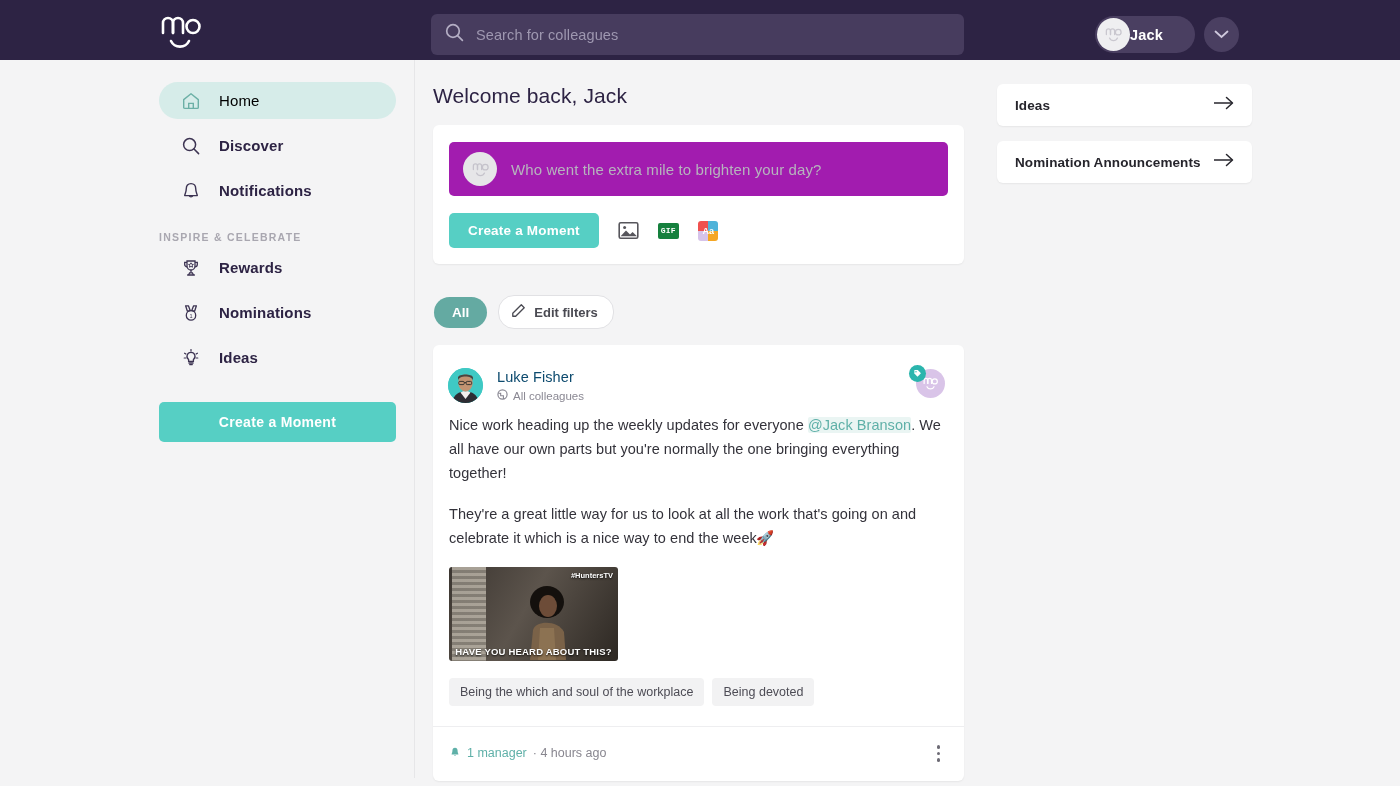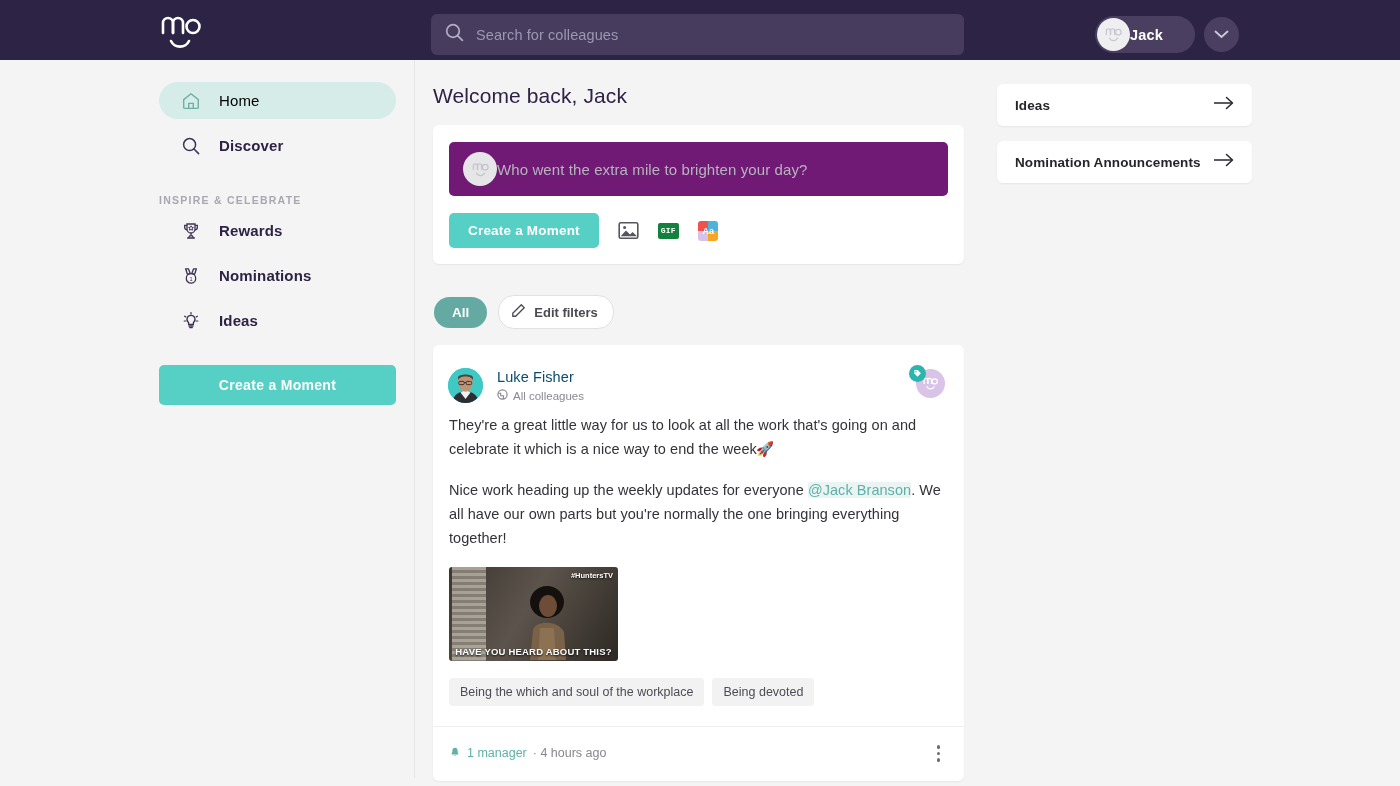--- a/index.html
+++ b/index.html
@@ -109,23 +109,23 @@
     font-size: 21px; color: #2d2344; font-weight: normal;
     letter-spacing: .1px; margin-bottom: 17px;
   }
   .card {
     background: #fff; border-radius: 6px;
     box-shadow: 0 1px 2px rgba(0,0,0,.06);
     width: 531px;
   }
   .composer { padding: 17px 16px 16px 16px; }
   .composer-field {
-    background: #701a75; border-radius: 5px;
+    background: #a21caf; border-radius: 5px;
     height: 54px; display: flex; align-items: center;
-    padding: 0 14px; 
+    padding: 0 14px; gap: 14px;
   }
   .composer-avatar {
     width: 34px; height: 34px; border-radius: 50%;
     background: #e6e6e8; flex: none;
     display: flex; align-items: center; justify-content: center;
   }
   .composer-placeholder {
     color: #b6b4bd; font-size: 15px; letter-spacing: .1px;
   }
   .composer-actions {
@@ -342,20 +342,29 @@
       <span class="nav-icon">
         <svg viewBox="0 0 20 20" width="20" height="20">
           <circle cx="8.6" cy="8.6" r="6" fill="none" stroke="#3c3352" stroke-width="1.5"></circle>
           <line x1="13" y1="13" x2="17.6" y2="17.6" stroke="#3c3352" stroke-width="1.5" stroke-linecap="round"></line>
         </svg>
       </span>
       <span class="nav-label">Discover</span>
     </div>
     <div class="nav-gap"></div>
 
+    <div class="nav-item">
+      <span class="nav-icon">
+        <svg viewBox="0 0 20 20" width="20" height="20">
+          <path d="M10 2.6 C6.9 2.6 5.3 4.8 5.3 7.6 C5.3 11.2 3.7 13.2 3.7 14.6 L16.3 14.6 C16.3 13.2 14.7 11.2 14.7 7.6 C14.7 4.8 13.1 2.6 10 2.6 Z" fill="none" stroke="#3c3352" stroke-width="1.4" stroke-linejoin="round"></path>
+          <path d="M8.2 14.6 A1.9 1.9 0 0 0 11.8 14.6" fill="none" stroke="#3c3352" stroke-width="1.4"></path>
+        </svg>
+      </span>
+      <span class="nav-label">Notifications</span>
+    </div>
 
     <div class="section-label">INSPIRE &amp; CELEBRATE</div>
 
     <div class="nav-item">
       <span class="nav-icon">
         <svg viewBox="0 0 20 20" width="20" height="20">
           <path d="M6 3 L14 3 L14 8 A4 4 0 0 1 6 8 Z" fill="none" stroke="#3c3352" stroke-width="1.3"></path>
           <path d="M6 4.4 L3.7 4.4 L3.7 6.4 A2.4 2.4 0 0 0 6.1 8.8" fill="none" stroke="#3c3352" stroke-width="1.3"></path>
           <path d="M14 4.4 L16.3 4.4 L16.3 6.4 A2.4 2.4 0 0 1 13.9 8.8" fill="none" stroke="#3c3352" stroke-width="1.3"></path>
           <path d="M10 12 L10 14.8" stroke="#3c3352" stroke-width="1.3"></path>
@@ -495,23 +504,23 @@
           <div class="badge-tag">
             <svg viewBox="0 0 12 12" width="9" height="9">
               <path d="M6.4 1.4 L10.6 5.6 L6 10.2 L1.8 6 L1.8 1.4 Z" fill="#fff"></path>
               <circle cx="4" cy="3.6" r=".9" fill="#2bb5ad"></circle>
             </svg>
           </div>
         </div>
       </div>
 
       <div class="post-body">
+        <p class="post-p"><span>Nice work heading up the weekly updates for everyone </span><span class="mention">@Jack Branson</span><span>. We all have our own parts but you're normally the one bringing everything together!</span></p>
+
         <p class="post-p">They're a great little way for us to look at all the work that's going on and celebrate it which is a nice way to end the week🚀</p>
-
-        <p class="post-p"><span>Nice work heading up the weekly updates for everyone </span><span class="mention">@Jack Branson</span><span>. We all have our own parts but you're normally the one bringing everything together!</span></p>
 
         <div class="gif-box">
           <div class="gif-blind"></div>
           <svg class="gif-figure" viewBox="0 0 54 80">
             <ellipse cx="27" cy="22" rx="17" ry="16" fill="#14100d"></ellipse>
             <ellipse cx="28" cy="26" rx="9" ry="11" fill="#6d4c38"></ellipse>
             <path d="M13 50 C16 40 38 40 44 52 L46 80 L10 80 Z" fill="#7a6248"></path>
             <path d="M20 48 L34 48 L36 80 L18 80 Z" fill="#8c7252"></path>
           </svg>
           <div class="gif-watermark">#HuntersTV</div>

